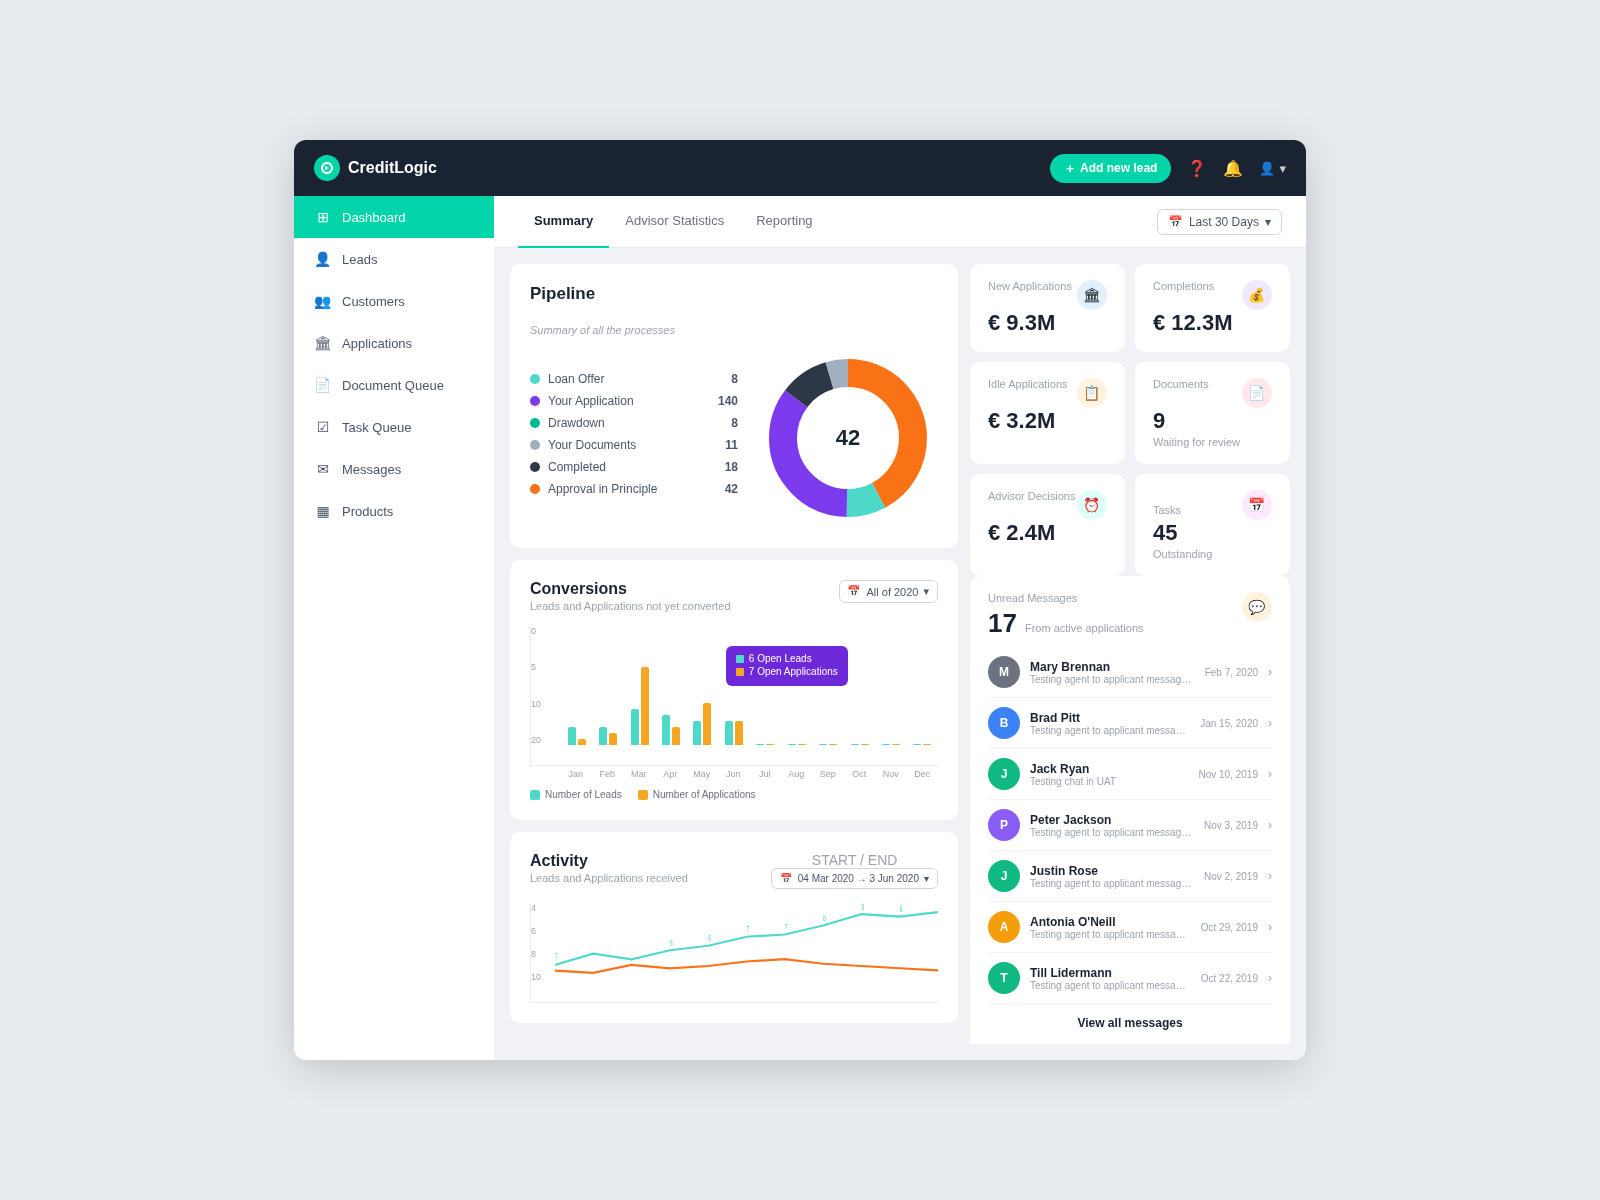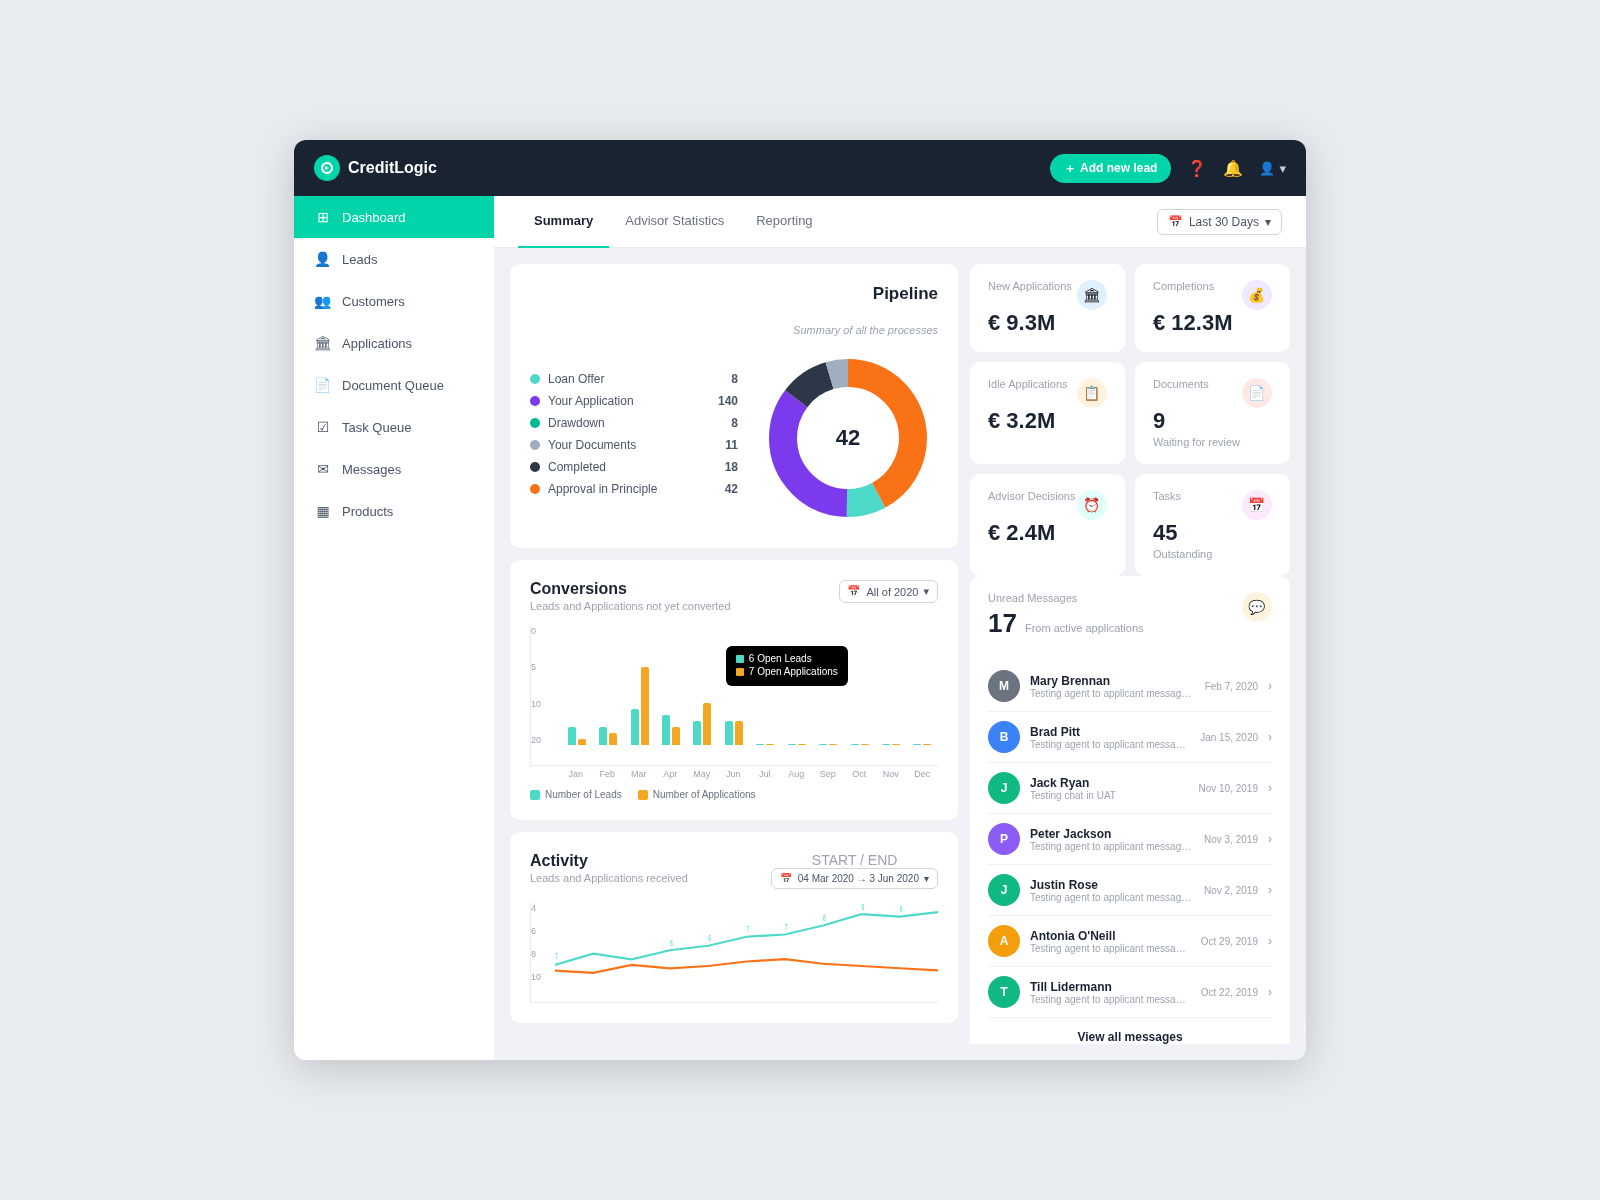--- a/index.html
+++ b/index.html
@@ -46,21 +46,21 @@
     
     .right-panel { width: 320px; flex-shrink: 0; overflow-y: auto; display: flex; flex-direction: column; }
     .right-panel::-webkit-scrollbar { width: 4px; }
     .right-panel::-webkit-scrollbar-thumb { background: #ccc; border-radius: 2px; }
 
     
     .card { background: #fff; border-radius: 10px; padding: 20px; }
     .card-sm { background: #fff; border-radius: 10px; padding: 16px 18px; }
 
     
-    .pipeline-header { margin-bottom: 12px; text-align: right; }
+    .pipeline-header { margin-bottom: 12px; }
     .pipeline-title { font-size: 17px; font-weight: 700; color: #1a2332; }
     .pipeline-sub { font-size: 11px; color: #9ca3af; margin-top: 20px; font-style: italic; }
     .pipeline-content { display: flex; align-items: center; gap: 20px; }
     .pipeline-legend { flex: 1; }
     .legend-item { display: flex; align-items: center; gap: 8px; margin-bottom: 8px; font-size: 12px; color: #4a5568; }
     .legend-dot { width: 10px; height: 10px; border-radius: 50%; flex-shrink: 0; }
     .legend-num { margin-left: auto; font-weight: 600; }
     .donut-wrap { width: 180px; height: 180px; position: relative; flex-shrink: 0; }
     .donut-label { position: absolute; top: 50%; left: 50%; transform: translate(-50%, -50%); font-size: 22px; font-weight: 700; color: #1a2332; }
 
@@ -74,37 +74,37 @@
 
     
     .card-header { display: flex; align-items: flex-start; margin-bottom: 14px; }
     .card-header-left { flex: 1; }
     .card-title { font-size: 16px; font-weight: 700; color: #1a2332; }
     .card-sub { font-size: 11px; color: #9ca3af; margin-top: 2px; }
     .filter-btn { display: flex; align-items: center; gap: 5px; border: 1px solid #d1d5db; border-radius: 6px; padding: 4px 8px; font-size: 11px; color: #4a5568; cursor: pointer; white-space: nowrap; }
 
     
     .bar-chart-wrap { position: relative; }
-    .bar-chart-tooltip { position: absolute; top: 20px; left: 48%; background: #000000; color: #fff; border-radius: 6px; padding: 7px 10px; font-size: 10px; z-index: 10; white-space: nowrap; }
+    .bar-chart-tooltip { position: absolute; top: 20px; left: 48%; background: #6d28d9; color: #fff; border-radius: 6px; padding: 7px 10px; font-size: 10px; z-index: 10; white-space: nowrap; }
     .tooltip-row { display: flex; align-items: center; gap: 5px; margin-bottom: 2px; }
     .tooltip-dot { width: 8px; height: 8px; border-radius: 1px; }
     .bar-chart { display: flex; align-items: flex-end; gap: 0; height: 140px; padding: 0 0 20px 30px; border-left: 1px solid #e8ecf0; border-bottom: 1px solid #e8ecf0; position: relative; }
     .bar-group { display: flex; gap: 2px; align-items: flex-end; flex: 1; justify-content: center; }
     .bar { border-radius: 2px 2px 0 0; width: 8px; }
     .bar.leads { background: #4dd9c8; }
     .bar.apps { background: #f5a623; }
     .y-axis { position: absolute; left: 0; top: 0; height: calc(100% - 20px); display: flex; flex-direction: column-reverse; justify-content: space-between; font-size: 9px; color: #9ca3af; padding-bottom: 0; }
     .x-labels { display: flex; padding-left: 30px; }
     .x-label { flex: 1; text-align: center; font-size: 9px; color: #9ca3af; margin-top: 3px; }
     .chart-legend { display: flex; gap: 16px; margin-top: 10px; }
     .chart-legend-item { display: flex; align-items: center; gap: 5px; font-size: 10px; color: #6b7280; }
     .chart-legend-dot { width: 10px; height: 10px; border-radius: 2px; }
 
     
-    .unread-header { display: flex; align-items: flex-start; margin-bottom: 22px; justify-content: center; }
+    .unread-header { display: flex; align-items: flex-start; margin-bottom: 8px; justify-content: center; }
     .unread-count { font-size: 26px; font-weight: 700; color: #1a2332; }
     .unread-sub { font-size: 11px; color: #9ca3af; margin-top: 4px; }
     .msg-list { display: flex; flex-direction: column; }
     .msg-item { display: flex; align-items: center; padding: 9px 0; border-bottom: 1px solid #f0f2f5; gap: 10px; cursor: pointer; }
     .msg-avatar { width: 32px; height: 32px; border-radius: 50%; display: flex; align-items: center; justify-content: center; font-size: 12px; font-weight: 700; color: #fff; flex-shrink: 0; }
     .msg-content { flex: 1; min-width: 0; }
     .msg-name { font-size: 12px; font-weight: 600; color: #1a2332; }
     .msg-preview { font-size: 10px; color: #9ca3af; white-space: nowrap; overflow: hidden; text-overflow: ellipsis; }
     .msg-date { font-size: 10px; color: #9ca3af; flex-shrink: 0; }
     .msg-chevron { color: #9ca3af; font-size: 12px; }
@@ -455,21 +455,21 @@
 
             <div class="stat-card">
               <div style="display:flex;align-items:flex-start;justify-content:space-between;">
                 <div class="stat-label">Advisor Decisions</div>
                 <div class="icon-circle" style="background:#e0fff8">⏰</div>
               </div>
               <div class="stat-value">€ 2.4M</div>
             </div>
 
             <div class="stat-card">
-              <div style="display:flex;align-items:flex-start;justify-content:space-between;">
+              <div style="display:flex;align-items:flex-end;justify-content:space-between;">
                 <div class="stat-label">Tasks</div>
                 <div class="icon-circle" style="background:#fce8ff">📅</div>
               </div>
               <div class="stat-value">45</div>
               <div class="stat-sub">Outstanding</div>
             </div>
           </div>
 
           <div class="card-sm">
             <div class="unread-header">

